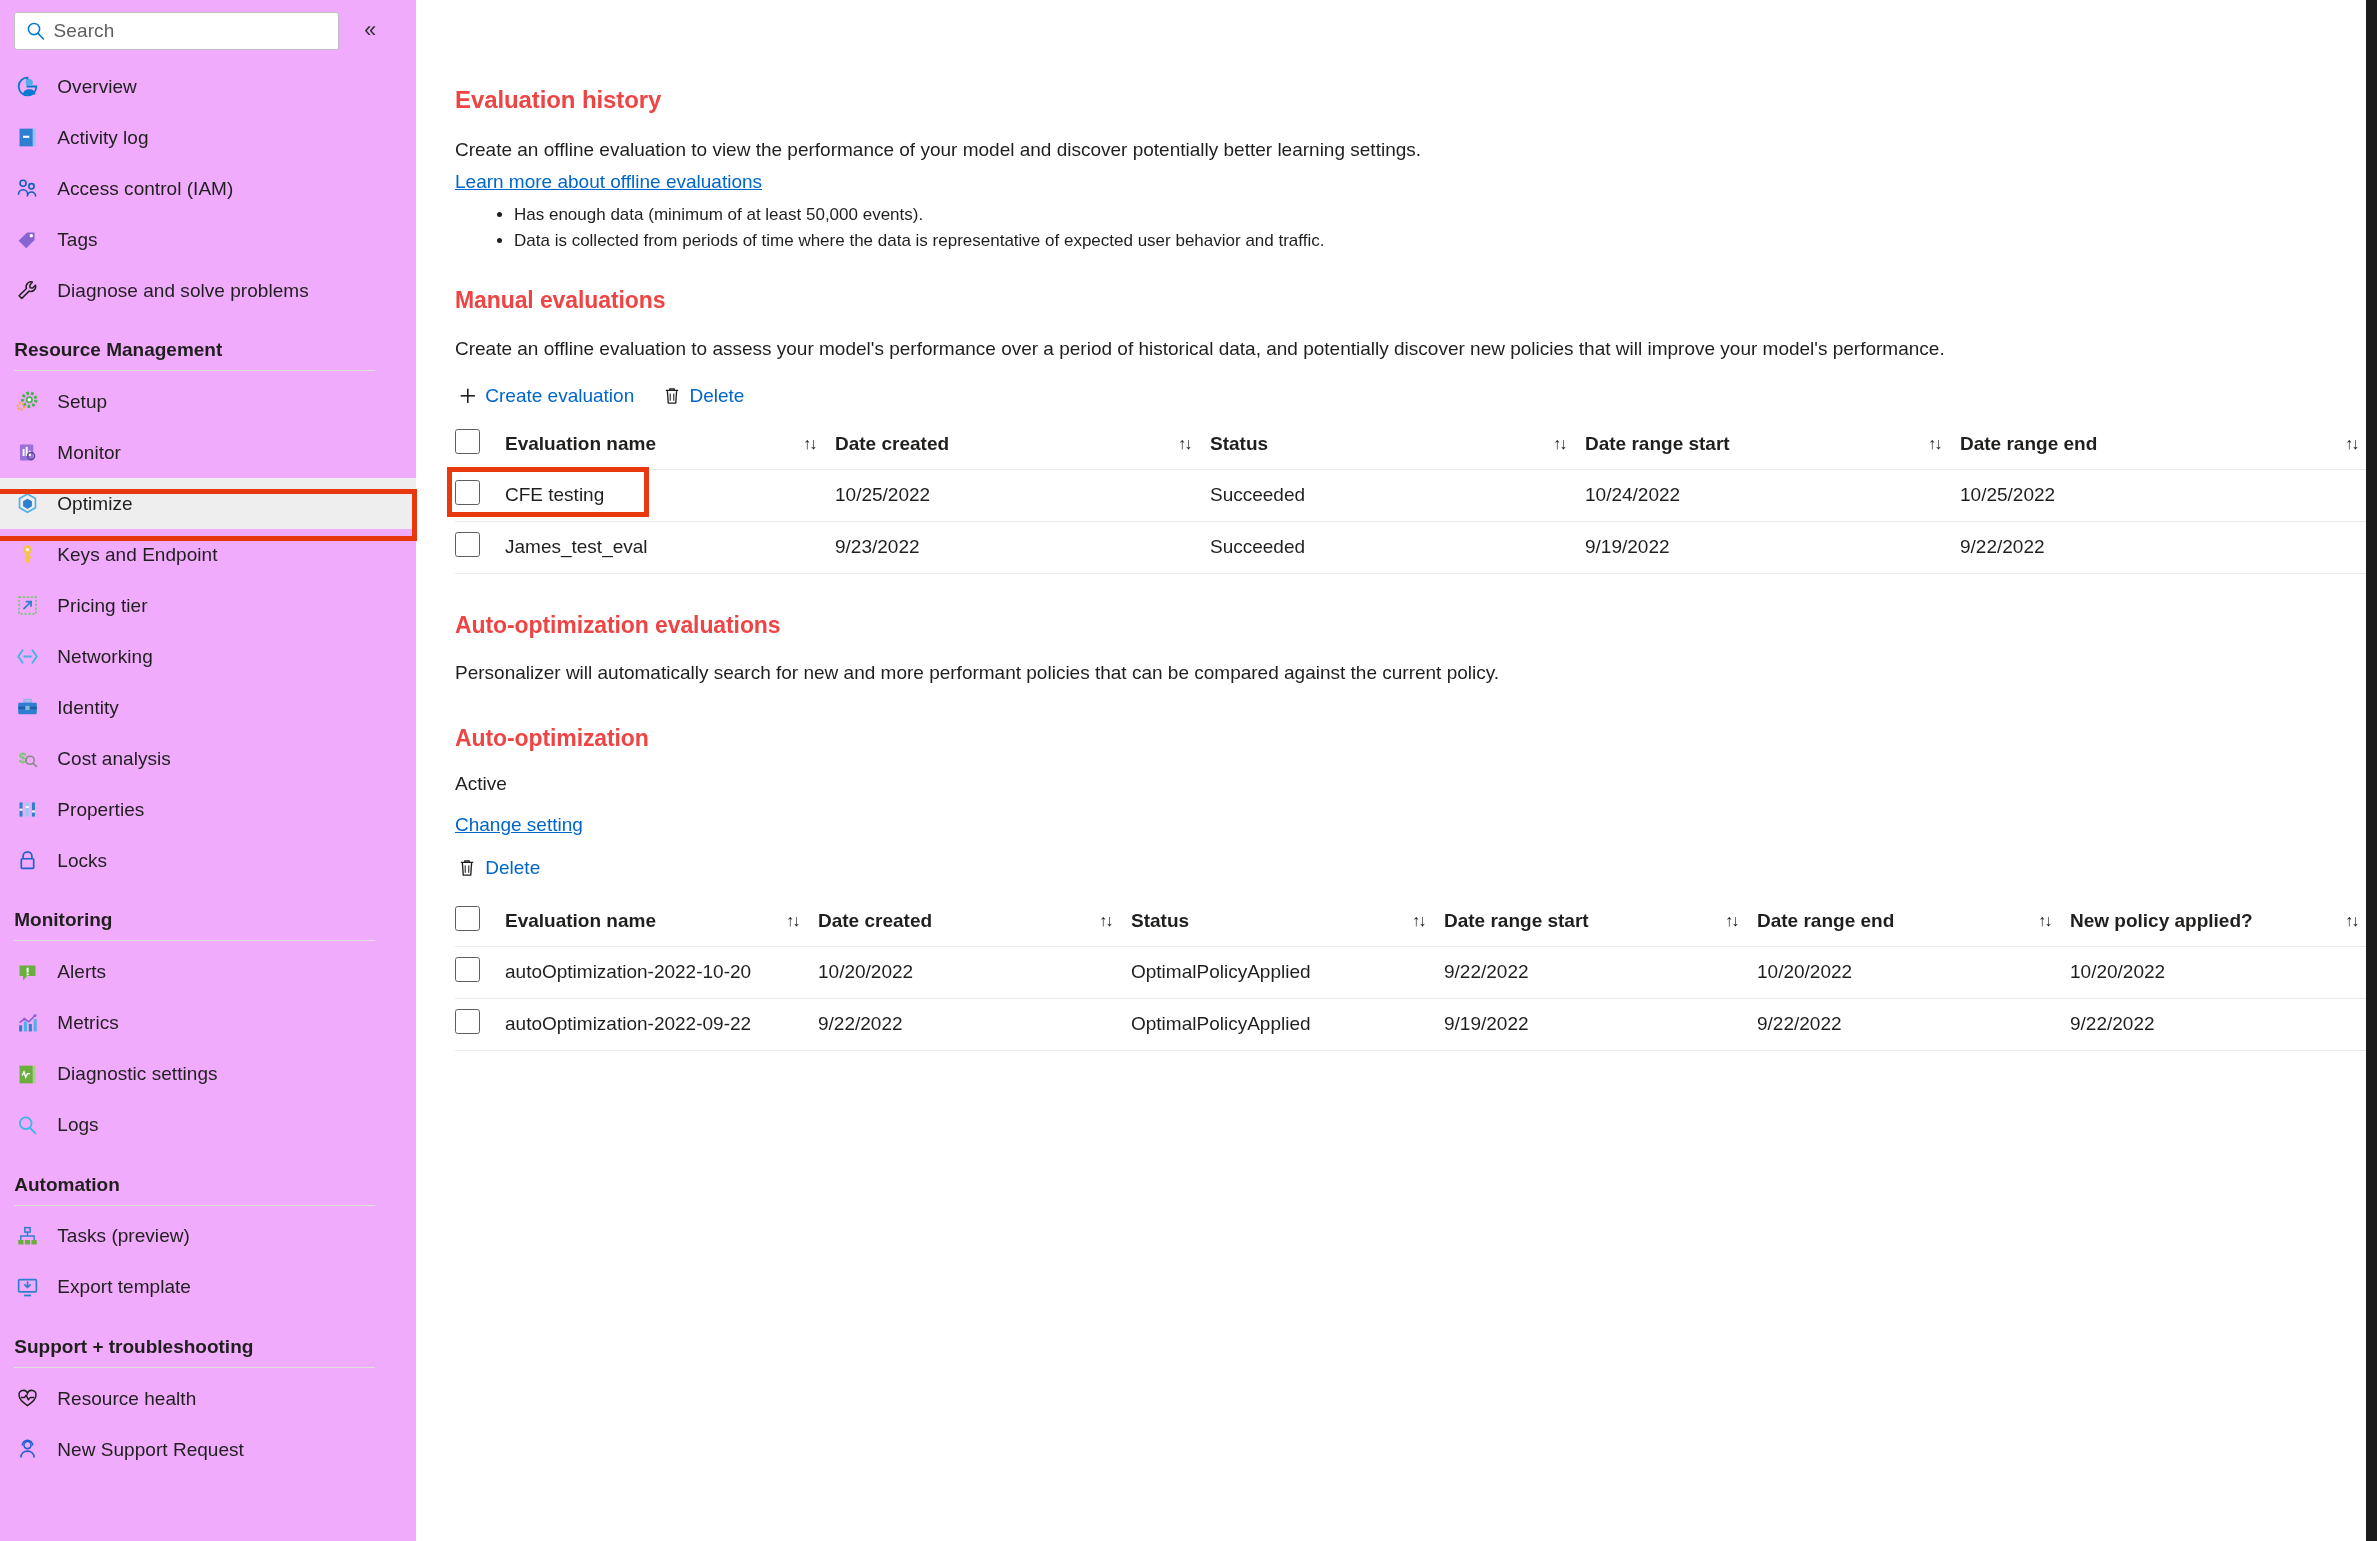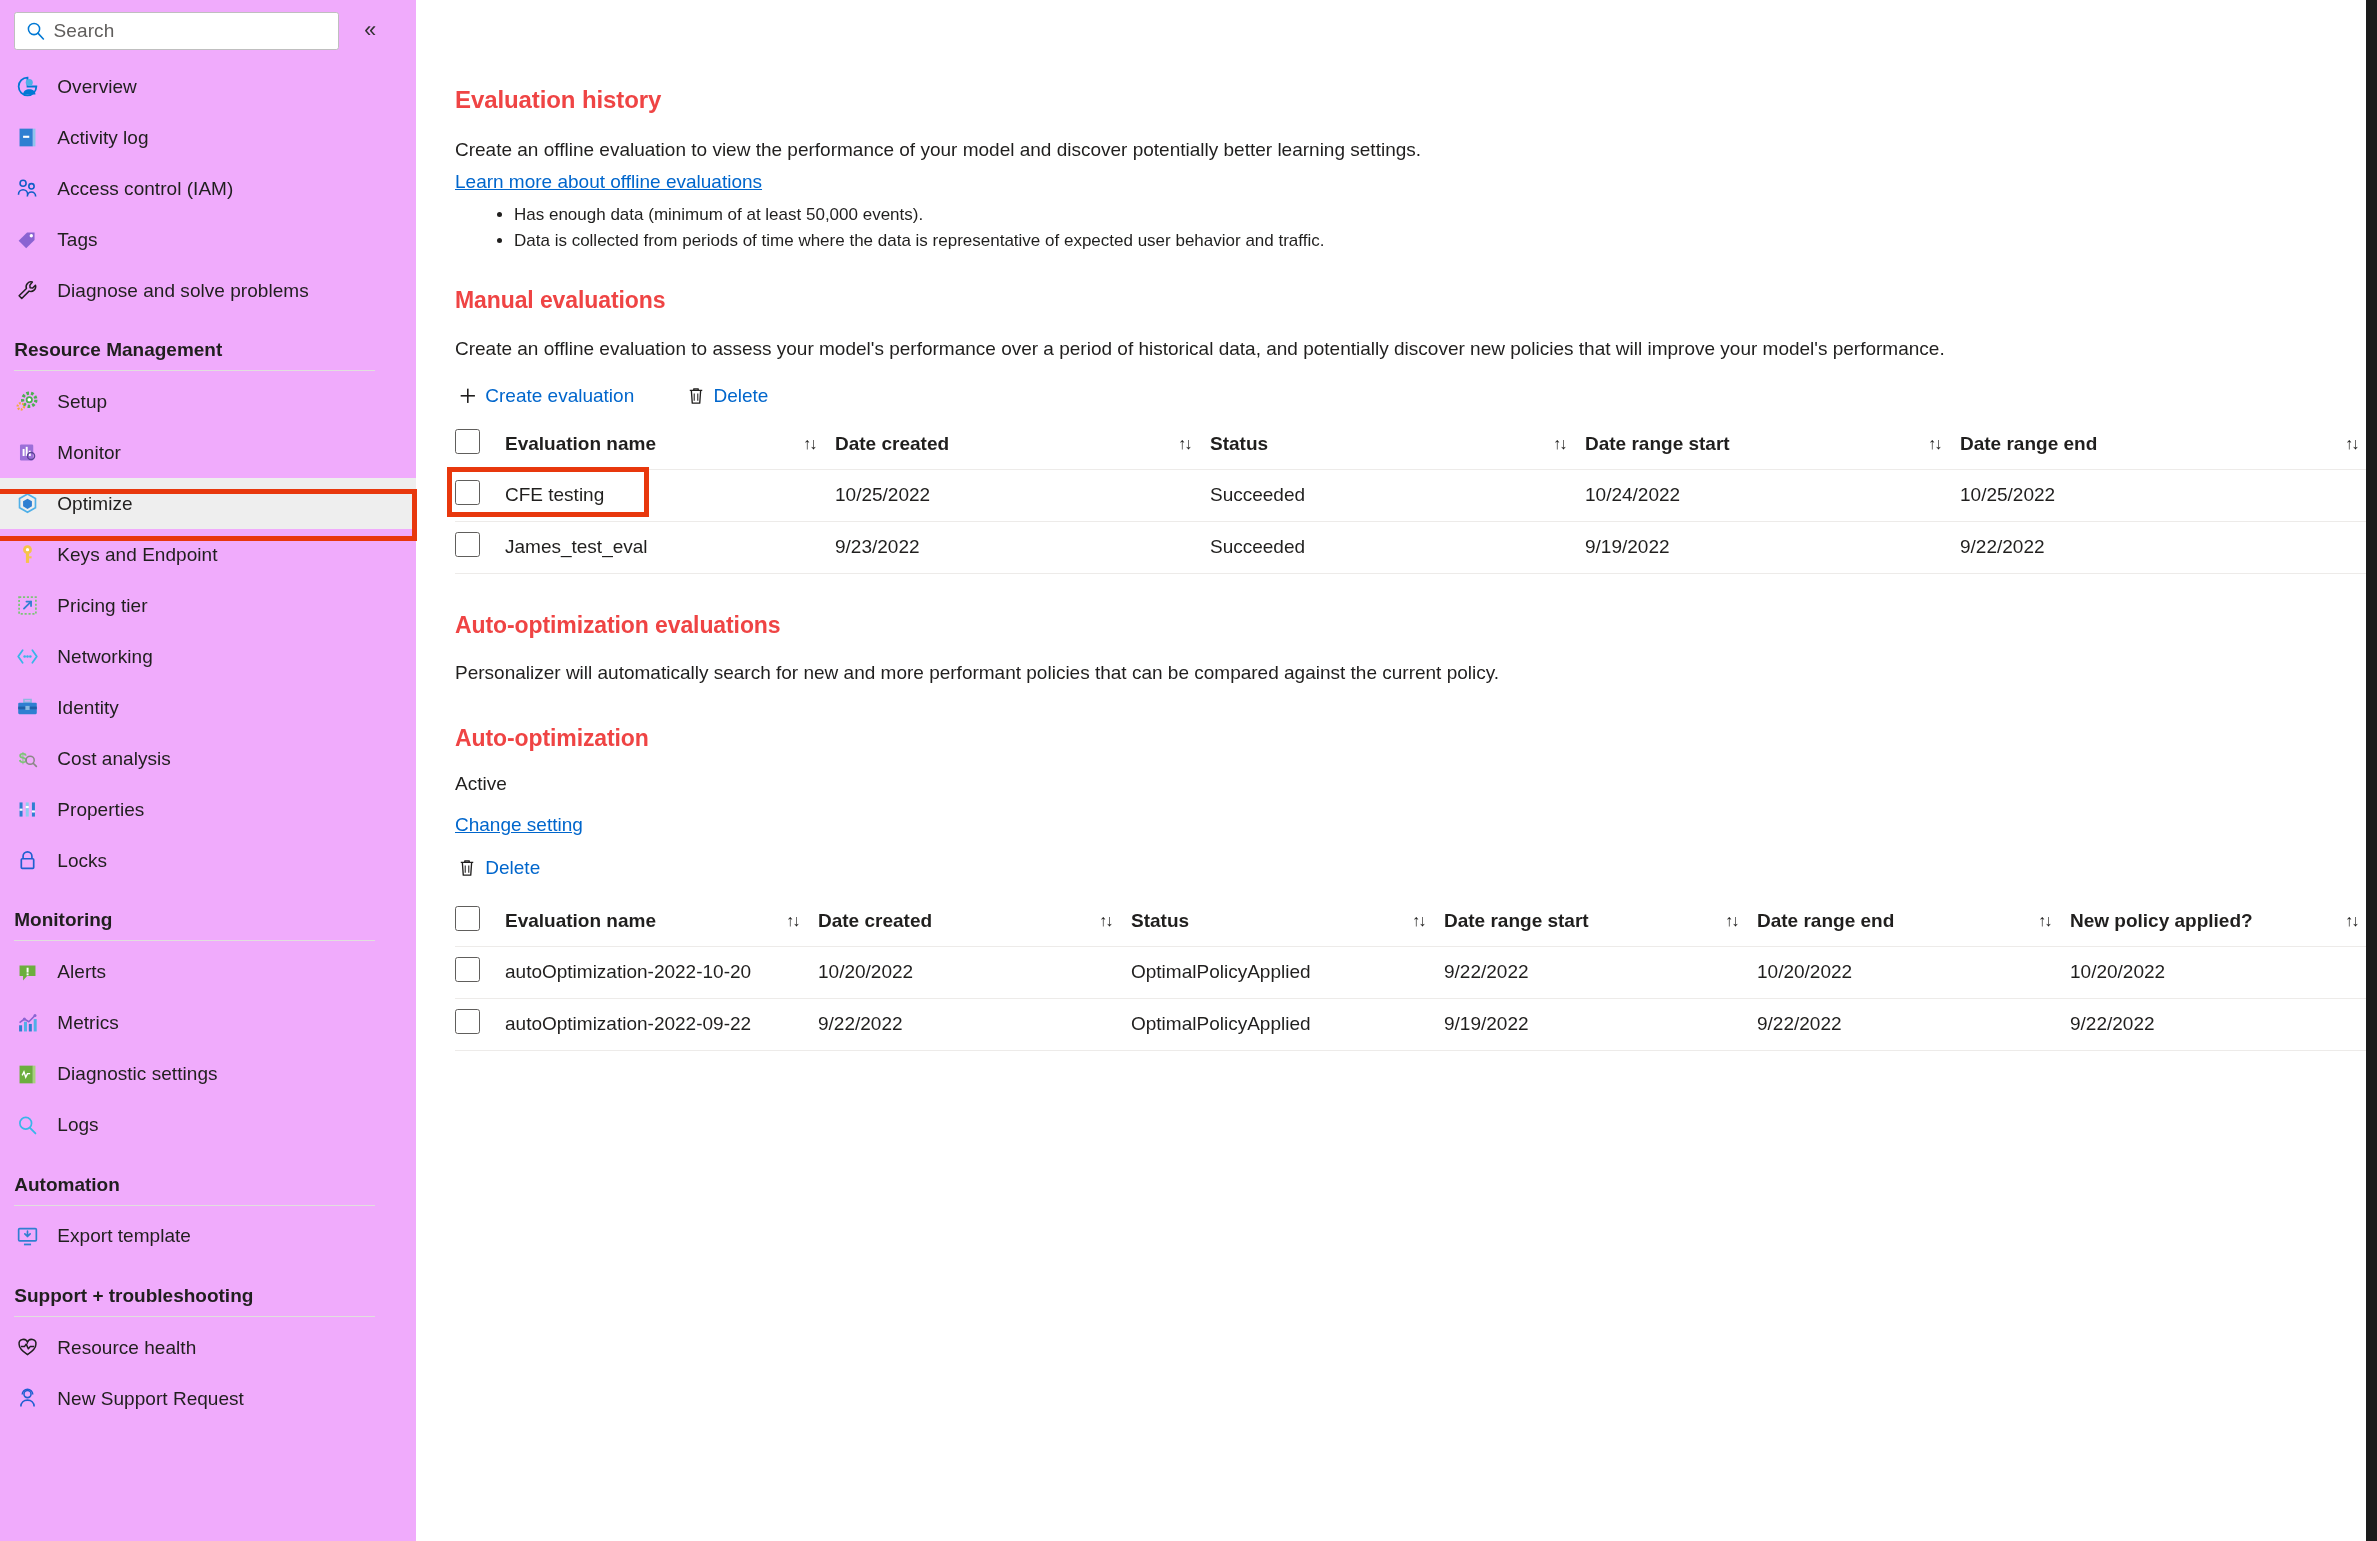--- a/index.html
+++ b/index.html
@@ -469,20 +469,32 @@
             <circle cx="11" cy="10.5" r="6.6" fill="none" stroke="#38b6e8" stroke-width="1.9"></circle>
             <line x1="15.8" y1="15.6" x2="22" y2="22" stroke="#38b6e8" stroke-width="2" stroke-linecap="round"></line>
           </svg>
       </span>
       <span class="lbl">Logs</span>
     </div>
 
     <div class="sec-head">Automation</div>
     <div class="sec-rule"></div>
 
+    <div class="nav-item">
+      <span class="ico">
+        <svg width="23" height="23" viewBox="0 0 26 26">
+            <rect x="10" y="3" width="6" height="5" fill="none" stroke="#2f7fd1" stroke-width="1.7"></rect>
+            <rect x="2.5" y="17" width="6" height="5" fill="#6cae3e"></rect>
+            <rect x="10" y="17" width="6" height="5" fill="#6cae3e"></rect>
+            <rect x="17.5" y="17" width="6" height="5" fill="#6cae3e"></rect>
+            <path d="M13 8v4.5M5.5 17v-4.5h15V17" fill="none" stroke="#2f7fd1" stroke-width="1.6"></path>
+          </svg>
+      </span>
+      <span class="lbl">Tasks (preview)</span>
+    </div>
 
     <div class="nav-item">
       <span class="ico">
         <svg width="23" height="23" viewBox="0 0 26 26">
             <rect x="3" y="4" width="20" height="14" rx="1.2" fill="none" stroke="#2f7fd1" stroke-width="1.9"></rect>
             <path d="M13 7v6m0 0-3-3m3 3 3-3" fill="none" stroke="#2f7fd1" stroke-width="1.9" stroke-linecap="round" stroke-linejoin="round"></path>
             <rect x="9" y="21" width="8" height="2" fill="#2f7fd1"></rect>
           </svg>
       </span>
       <span class="lbl">Export template</span>
@@ -521,21 +533,21 @@
     <a class="link">Learn more about offline evaluations</a>
 
     <ul class="bullets">
       <li>Has enough data (minimum of at least 50,000 events).</li>
       <li>Data is collected from periods of time where the data is representative of expected user behavior and traffic.</li>
     </ul>
 
     <h3 class="sec-h" style="margin-top:34px;">Manual evaluations</h3>
     <p class="body" style="margin-top:21.4px;">Create an offline evaluation to assess your model's performance over a period of historical data, and potentially discover new policies that will improve your model's performance.</p>
 
-    <div class="cmdbar" style="margin-top:14.3px;gap:24px;">
+    <div class="cmdbar" style="margin-top:14.3px;">
       <div class="cmd">
         <span class="cico">
           <svg width="19.6" height="19.6" viewBox="0 0 22 22">
               <line x1="11" y1="3" x2="11" y2="19" stroke="#201f1e" stroke-width="1.8"></line>
               <line x1="3" y1="11" x2="19" y2="11" stroke="#201f1e" stroke-width="1.8"></line>
             </svg>
         </span>
         <span>Create evaluation</span>
       </div>
       <div class="cmd" style="margin-left:12.5px;">

